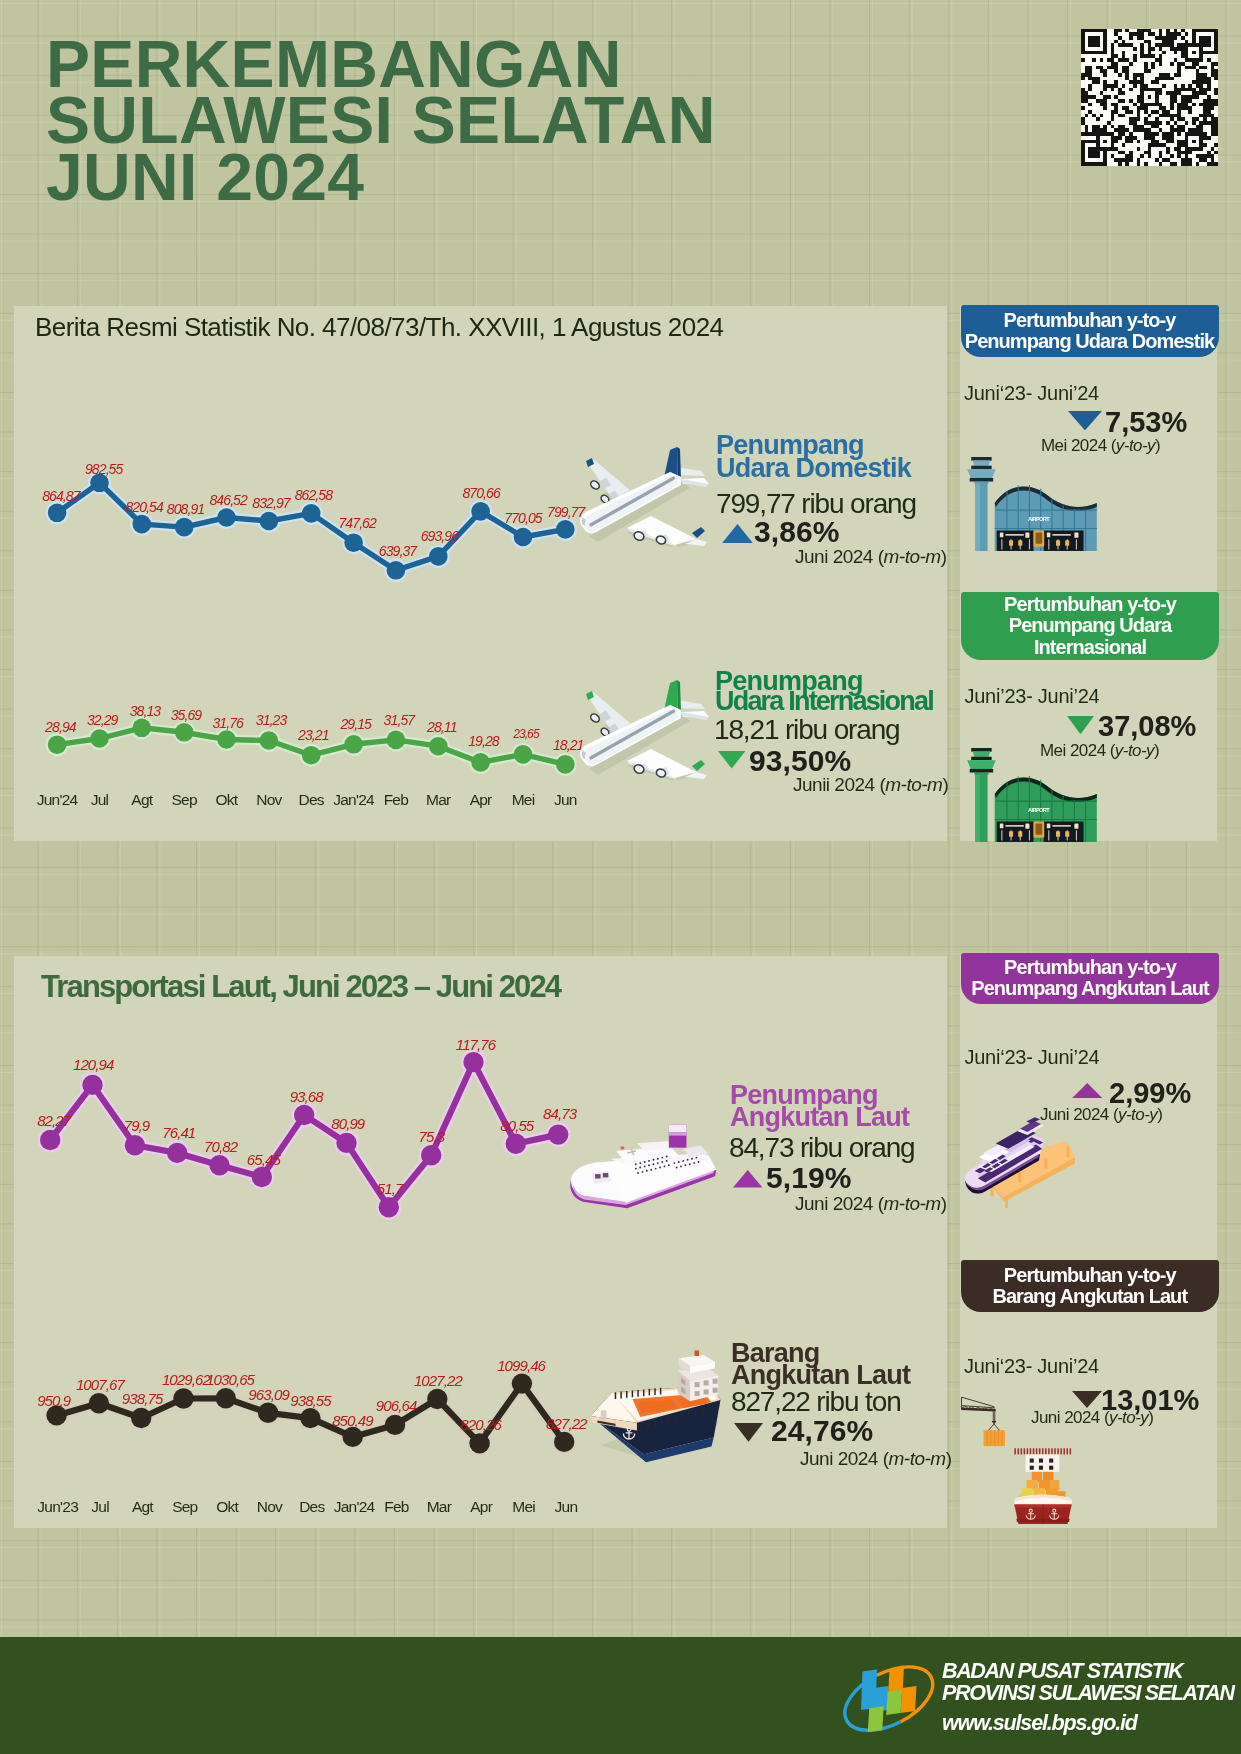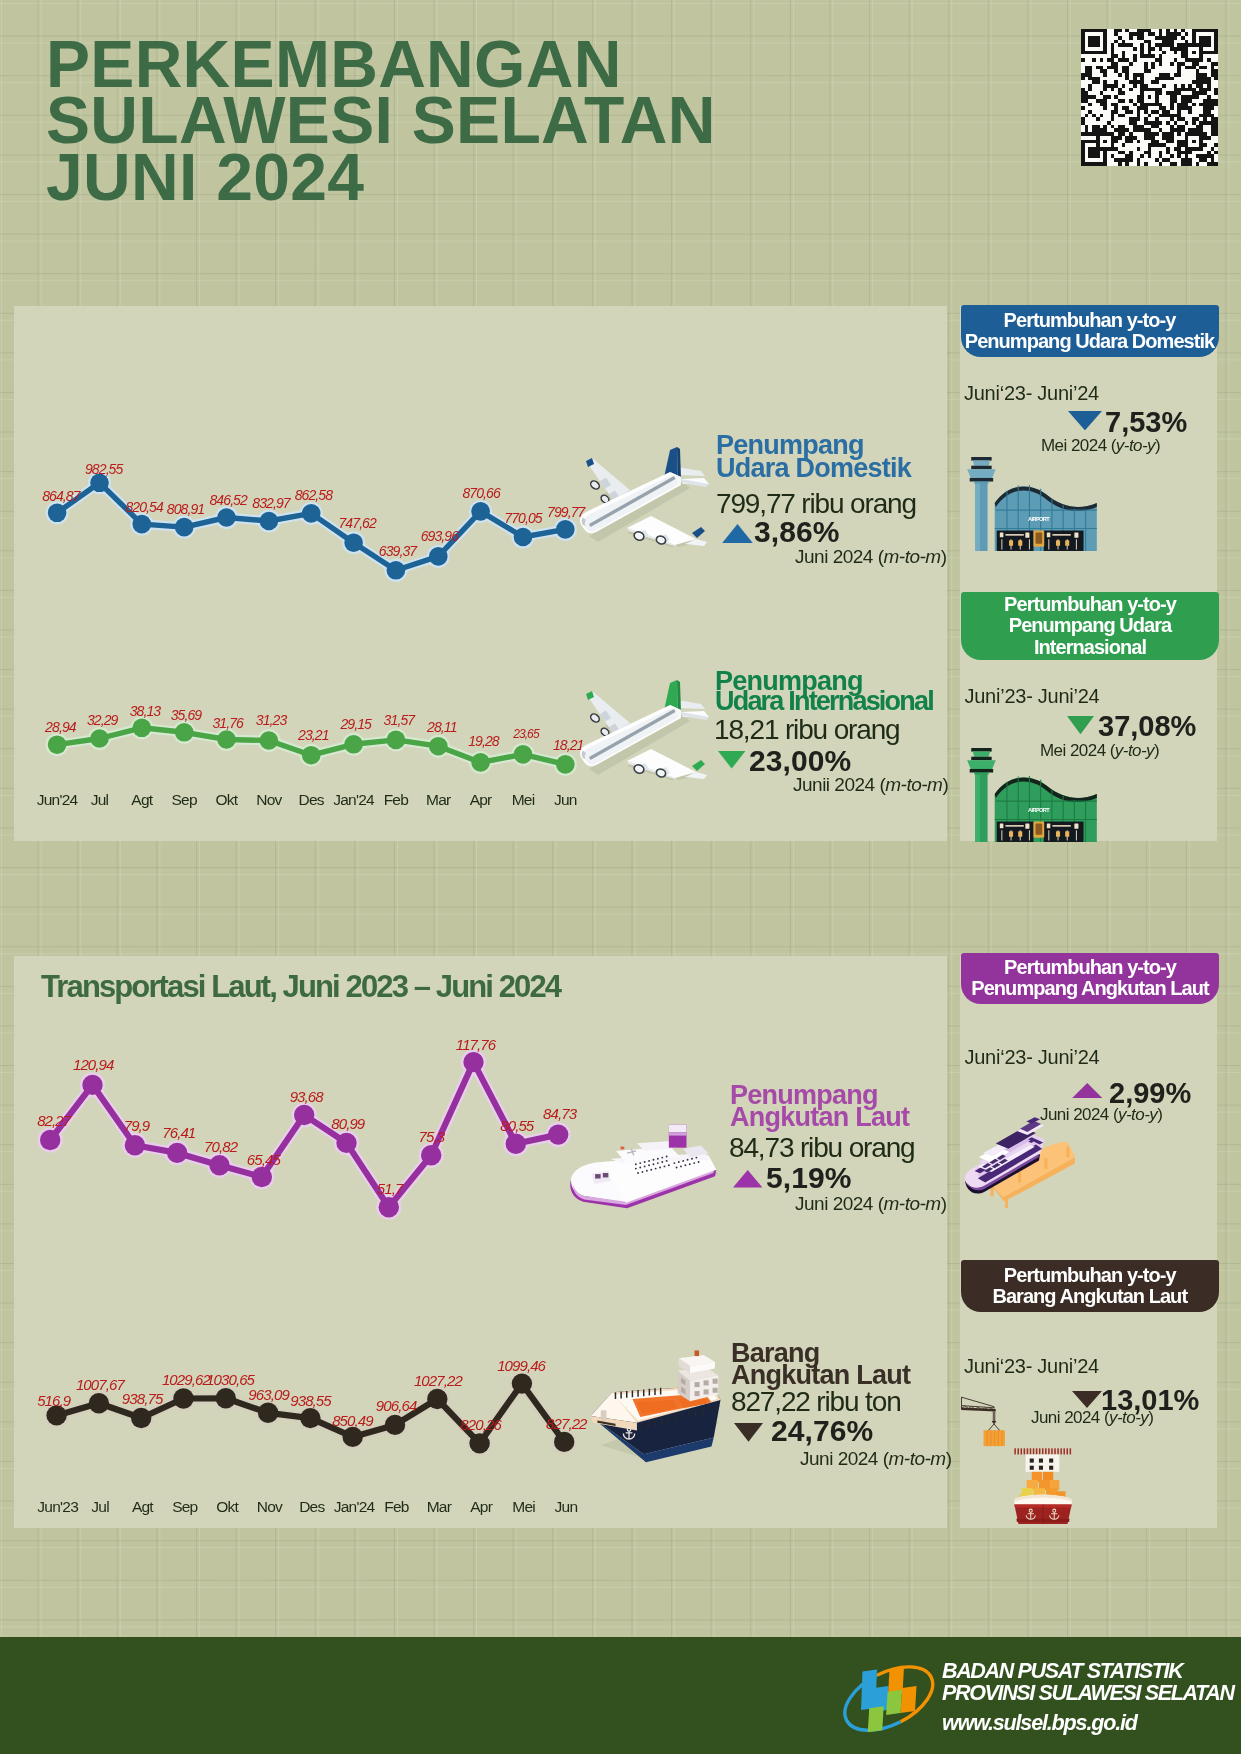--- a/index.html
+++ b/index.html
@@ -49,20 +49,21 @@
 <div class="panel" style="left:960px;top:956px;width:257px;height:572px"></div>
 <div id="title">
 <div>PERKEMBANGAN</div>
 <div>SULAWESI SELATAN</div>
 <div>JUNI 2024</div>
 </div>
 <svg id="qr" viewBox="0 0 37 37" shape-rendering="crispEdges">
       <rect width="37" height="37" fill="#fbfbf7"></rect>
       <path fill="#141414" d="M0 0h7v1h-7zM9 0h2v1h-2zM12 0h1v1h-1zM15 0h4v1h-4zM21 0h1v1h-1zM23 0h1v1h-1zM25 0h1v1h-1zM27 0h1v1h-1zM30 0h7v1h-7zM0 1h1v1h-1zM6 1h1v1h-1zM9 1h1v1h-1zM13 1h4v1h-4zM18 1h2v1h-2zM21 1h1v1h-1zM23 1h4v1h-4zM28 1h1v1h-1zM30 1h1v1h-1zM36 1h1v1h-1zM0 2h1v1h-1zM2 2h3v1h-3zM6 2h1v1h-1zM10 2h1v1h-1zM13 2h1v1h-1zM15 2h2v1h-2zM20 2h6v1h-6zM27 2h1v1h-1zM30 2h1v1h-1zM32 2h3v1h-3zM36 2h1v1h-1zM0 3h1v1h-1zM2 3h3v1h-3zM6 3h1v1h-1zM9 3h1v1h-1zM11 3h1v1h-1zM17 3h2v1h-2zM22 3h3v1h-3zM28 3h1v1h-1zM30 3h1v1h-1zM32 3h3v1h-3zM36 3h1v1h-1zM0 4h1v1h-1zM2 4h3v1h-3zM6 4h1v1h-1zM8 4h1v1h-1zM10 4h4v1h-4zM16 4h1v1h-1zM18 4h1v1h-1zM20 4h5v1h-5zM26 4h9v1h-9zM36 4h1v1h-1zM0 5h1v1h-1zM6 5h1v1h-1zM8 5h1v1h-1zM14 5h1v1h-1zM16 5h1v1h-1zM18 5h2v1h-2zM21 5h1v1h-1zM24 5h5v1h-5zM32 5h1v1h-1zM36 5h1v1h-1zM0 6h7v1h-7zM8 6h1v1h-1zM11 6h1v1h-1zM16 6h1v1h-1zM18 6h1v1h-1zM22 6h1v1h-1zM25 6h1v1h-1zM27 6h2v1h-2zM30 6h1v1h-1zM32 6h5v1h-5zM8 7h2v1h-2zM11 7h1v1h-1zM14 7h1v1h-1zM16 7h4v1h-4zM21 7h1v1h-1zM27 7h2v1h-2zM32 7h1v1h-1zM0 8h1v1h-1zM3 8h1v1h-1zM5 8h1v1h-1zM7 8h2v1h-2zM10 8h3v1h-3zM14 8h1v1h-1zM20 8h2v1h-2zM25 8h1v1h-1zM28 8h5v1h-5zM34 8h1v1h-1zM8 9h2v1h-2zM13 9h1v1h-1zM17 9h1v1h-1zM19 9h1v1h-1zM21 9h1v1h-1zM24 9h1v1h-1zM26 9h2v1h-2zM30 9h2v1h-2zM35 9h2v1h-2zM1 10h2v1h-2zM4 10h2v1h-2zM7 10h3v1h-3zM11 10h2v1h-2zM17 10h1v1h-1zM19 10h1v1h-1zM26 10h1v1h-1zM28 10h3v1h-3zM32 10h2v1h-2zM35 10h1v1h-1zM1 11h2v1h-2zM5 11h2v1h-2zM9 11h1v1h-1zM11 11h2v1h-2zM17 11h2v1h-2zM26 11h1v1h-1zM31 11h1v1h-1zM35 11h2v1h-2zM0 12h3v1h-3zM6 12h1v1h-1zM10 12h1v1h-1zM12 12h1v1h-1zM14 12h3v1h-3zM21 12h3v1h-3zM25 12h2v1h-2zM31 12h3v1h-3zM35 12h2v1h-2zM0 13h1v1h-1zM2 13h3v1h-3zM12 13h1v1h-1zM14 13h1v1h-1zM16 13h1v1h-1zM20 13h5v1h-5zM31 13h4v1h-4zM36 13h1v1h-1zM3 14h2v1h-2zM6 14h1v1h-1zM9 14h1v1h-1zM13 14h4v1h-4zM19 14h2v1h-2zM30 14h5v1h-5zM2 15h1v1h-1zM6 15h4v1h-4zM11 15h1v1h-1zM14 15h1v1h-1zM16 15h2v1h-2zM22 15h1v1h-1zM25 15h1v1h-1zM27 15h1v1h-1zM29 15h1v1h-1zM31 15h2v1h-2zM34 15h1v1h-1zM0 16h1v1h-1zM2 16h1v1h-1zM6 16h1v1h-1zM8 16h1v1h-1zM10 16h1v1h-1zM13 16h1v1h-1zM16 16h6v1h-6zM25 16h6v1h-6zM32 16h3v1h-3zM36 16h1v1h-1zM0 17h2v1h-2zM5 17h1v1h-1zM10 17h2v1h-2zM16 17h1v1h-1zM20 17h2v1h-2zM23 17h4v1h-4zM30 17h4v1h-4zM36 17h1v1h-1zM0 18h4v1h-4zM6 18h2v1h-2zM9 18h1v1h-1zM15 18h2v1h-2zM18 18h1v1h-1zM20 18h1v1h-1zM24 18h2v1h-2zM27 18h5v1h-5zM34 18h1v1h-1zM0 19h2v1h-2zM4 19h3v1h-3zM10 19h2v1h-2zM13 19h1v1h-1zM15 19h2v1h-2zM20 19h1v1h-1zM24 19h2v1h-2zM27 19h3v1h-3zM33 19h4v1h-4zM2 20h1v1h-1zM5 20h2v1h-2zM8 20h2v1h-2zM14 20h1v1h-1zM16 20h6v1h-6zM24 20h1v1h-1zM26 20h3v1h-3zM30 20h1v1h-1zM32 20h5v1h-5zM0 21h1v1h-1zM6 21h1v1h-1zM9 21h1v1h-1zM11 21h2v1h-2zM15 21h3v1h-3zM21 21h2v1h-2zM24 21h1v1h-1zM26 21h4v1h-4zM33 21h3v1h-3zM2 22h1v1h-1zM8 22h2v1h-2zM12 22h2v1h-2zM15 22h1v1h-1zM17 22h1v1h-1zM19 22h2v1h-2zM22 22h2v1h-2zM26 22h1v1h-1zM29 22h1v1h-1zM33 22h2v1h-2zM1 23h1v1h-1zM3 23h1v1h-1zM5 23h1v1h-1zM8 23h1v1h-1zM10 23h2v1h-2zM15 23h1v1h-1zM18 23h1v1h-1zM21 23h6v1h-6zM32 23h4v1h-4zM0 24h1v1h-1zM4 24h1v1h-1zM8 24h1v1h-1zM13 24h3v1h-3zM17 24h1v1h-1zM20 24h1v1h-1zM24 24h1v1h-1zM26 24h2v1h-2zM30 24h2v1h-2zM33 24h1v1h-1zM35 24h2v1h-2zM0 25h1v1h-1zM7 25h1v1h-1zM13 25h2v1h-2zM17 25h5v1h-5zM23 25h1v1h-1zM25 25h1v1h-1zM28 25h1v1h-1zM30 25h1v1h-1zM32 25h5v1h-5zM1 26h1v1h-1zM3 26h2v1h-2zM6 26h1v1h-1zM8 26h1v1h-1zM10 26h2v1h-2zM14 26h3v1h-3zM19 26h2v1h-2zM24 26h1v1h-1zM26 26h2v1h-2zM31 26h2v1h-2zM35 26h2v1h-2zM1 27h1v1h-1zM3 27h4v1h-4zM9 27h4v1h-4zM14 27h5v1h-5zM21 27h1v1h-1zM24 27h4v1h-4zM29 27h4v1h-4zM35 27h2v1h-2zM0 28h9v1h-9zM10 28h2v1h-2zM13 28h1v1h-1zM17 28h4v1h-4zM22 28h3v1h-3zM26 28h1v1h-1zM28 28h6v1h-6zM35 28h2v1h-2zM4 29h1v1h-1zM8 29h3v1h-3zM12 29h3v1h-3zM17 29h3v1h-3zM22 29h3v1h-3zM28 29h1v1h-1zM32 29h3v1h-3zM0 30h5v1h-5zM6 30h1v1h-1zM8 30h2v1h-2zM12 30h2v1h-2zM15 30h1v1h-1zM19 30h2v1h-2zM23 30h2v1h-2zM26 30h3v1h-3zM30 30h1v1h-1zM32 30h1v1h-1zM0 31h1v1h-1zM4 31h1v1h-1zM8 31h1v1h-1zM11 31h1v1h-1zM18 31h5v1h-5zM26 31h3v1h-3zM32 31h2v1h-2zM36 31h1v1h-1zM0 32h1v1h-1zM2 32h8v1h-8zM15 32h1v1h-1zM18 32h1v1h-1zM23 32h1v1h-1zM25 32h2v1h-2zM28 32h5v1h-5zM35 32h1v1h-1zM0 33h1v1h-1zM2 33h3v1h-3zM6 33h1v1h-1zM10 33h2v1h-2zM13 33h1v1h-1zM17 33h2v1h-2zM21 33h1v1h-1zM23 33h1v1h-1zM26 33h4v1h-4zM34 33h1v1h-1zM36 33h1v1h-1zM0 34h1v1h-1zM2 34h3v1h-3zM6 34h1v1h-1zM8 34h1v1h-1zM12 34h2v1h-2zM16 34h1v1h-1zM18 34h1v1h-1zM21 34h1v1h-1zM24 34h1v1h-1zM26 34h1v1h-1zM28 34h1v1h-1zM31 34h5v1h-5zM0 35h1v1h-1zM6 35h1v1h-1zM9 35h5v1h-5zM15 35h1v1h-1zM20 35h1v1h-1zM22 35h2v1h-2zM27 35h3v1h-3zM32 35h2v1h-2zM35 35h1v1h-1zM0 36h7v1h-7zM10 36h1v1h-1zM12 36h1v1h-1zM15 36h1v1h-1zM17 36h1v1h-1zM21 36h1v1h-1zM24 36h2v1h-2zM27 36h3v1h-3zM31 36h1v1h-1zM34 36h3v1h-3z"></path>
     </svg>
+<div class="brs">Berita Resmi Statistik No. 47/08/73/Th. XXVIII, 1 Agustus 2024</div>
 <div class="sectitle" style="left:41px;top:969px">Transportasi Laut, Juni 2023 – Juni 2024</div>
 <svg class="chartsvg" viewBox="0 0 1241 1754">
 <g>
 <polyline points="57.1,512.8 99.5,482.8 141.8,524.1 184.2,527.1 226.5,517.5 268.9,521.0 311.2,513.4 353.6,542.7 395.9,570.3 438.3,556.4 480.6,511.4 523.0,537.0 565.3,529.4" fill="none" stroke="#cfe2ef" stroke-width="9.8" stroke-linejoin="round" stroke-linecap="round"></polyline>
 <circle cx="57.1" cy="512.8" r="11.5" fill="#cfe2ef"></circle>
 <circle cx="99.5" cy="482.8" r="11.5" fill="#cfe2ef"></circle>
 <circle cx="141.8" cy="524.1" r="11.5" fill="#cfe2ef"></circle>
 <circle cx="184.2" cy="527.1" r="11.5" fill="#cfe2ef"></circle>
 <circle cx="226.5" cy="517.5" r="11.5" fill="#cfe2ef"></circle>
 <circle cx="268.9" cy="521.0" r="11.5" fill="#cfe2ef"></circle>
@@ -211,21 +212,21 @@
 <div class="dlabel" style="left:178.8px;top:1141.4px;font-size:15.0px">76,41</div>
 <div class="dlabel" style="left:220.6px;top:1154.7px;font-size:15.0px">70,82</div>
 <div class="dlabel" style="left:263.4px;top:1168.1px;font-size:15.0px">65,45</div>
 <div class="dlabel" style="left:306.2px;top:1105.3px;font-size:15.0px">93,68</div>
 <div class="dlabel" style="left:347.8px;top:1131.9px;font-size:15.0px">80,99</div>
 <div class="dlabel" style="left:389.6px;top:1196.6px;font-size:15.0px">51,7</div>
 <div class="dlabel" style="left:431.3px;top:1145.2px;font-size:15.0px">75,3</div>
 <div class="dlabel" style="left:475.5px;top:1053.0px;font-size:15.0px">117,76</div>
 <div class="dlabel" style="left:516.8px;top:1133.8px;font-size:15.0px">80,55</div>
 <div class="dlabel" style="left:559.6px;top:1122.4px;font-size:15.0px">84,73</div>
-<div class="dlabel" style="left:53.7px;top:1408.7px;font-size:15.0px">516,9</div>
+<div class="dlabel" style="left:53.7px;top:1408.7px;font-size:15.0px">950,9</div>
 <div class="dlabel" style="left:99.9px;top:1392.5px;font-size:15.0px">1007,67</div>
 <div class="dlabel" style="left:142.1px;top:1406.8px;font-size:15.0px">938,75</div>
 <div class="dlabel" style="left:185.9px;top:1387.8px;font-size:15.0px">1029,62</div>
 <div class="dlabel" style="left:230.1px;top:1387.8px;font-size:15.0px">1030,65</div>
 <div class="dlabel" style="left:268.6px;top:1403.0px;font-size:15.0px">963,09</div>
 <div class="dlabel" style="left:310.5px;top:1408.7px;font-size:15.0px">938,55</div>
 <div class="dlabel" style="left:352.4px;top:1428.6px;font-size:15.0px">850,49</div>
 <div class="dlabel" style="left:396.1px;top:1414.4px;font-size:15.0px">906,64</div>
 <div class="dlabel" style="left:437.9px;top:1388.7px;font-size:15.0px">1027,22</div>
 <div class="dlabel" style="left:480.6px;top:1433.4px;font-size:15.0px">820,26</div>
@@ -334,21 +335,21 @@
 <ellipse cx="196" cy="200" rx="9.5" ry="7.5" transform="rotate(24 196 200)" fill="#f4f7f8" stroke="#3a4046" stroke-width="3.4"></ellipse>
 </svg>
 <div class="co-t tight" style="left:715px;top:670.5px;color:#12814a">
       <div>Penumpang</div>
       <div>Udara Internasional</div>
     </div>
 <div class="co-v" style="left:714px;top:713.5px">18,21 ribu orang</div>
 <svg class="abs" style="left:717.5px;top:751.3px;width:27.4px;height:17.6px" viewBox="0 0 27.4 17.6">
       <path d="M0,0 L27.4,0 L13.7,17.6 Z" fill="#2faa53"></path>
     </svg>
-<div class="co-p" style="left:749px;top:743.5px">23,00%</div>
+<div class="co-p" style="left:749px;top:743.5px">93,50%</div>
 <div class="co-s" style="left:752px;top:774px">Junii 2024 (<i>m-to-m</i>)</div>
 <svg class="abs" style="left:561px;top:1098px;width:164px;height:117px" viewBox="0 0 298 212">
 <g opacity=".11">
         <path d="M46 176 L118 196 L286 138 L262 120 Z" fill="#4b5632"></path>
       </g>
 <path d="M18 148 C22 128 44 118 74 116 L268 104 L282 130 L118 190 L42 178 C22 172 14 162 18 148 Z" fill="#fbfafc"></path>
 <path d="M18 148 C18 166 28 176 42 178 L118 190 L282 130 L280 142 L120 200 L40 188 C20 182 14 164 18 148 Z" fill="#9c33a8"></path>
 <path d="M22 158 C26 170 34 176 44 178 L118 188 L278 130 L277 136 L118 194 L42 184 C28 180 22 170 22 158 Z" fill="#d9a8e0"></path>
 <path d="M74 116 L268 104 L282 130 L118 190 Z" fill="#fdfdfe"></path>
 <path d="M90 110 L262 100 L272 112 L108 118 Z" fill="#f7f5f9"></path>

